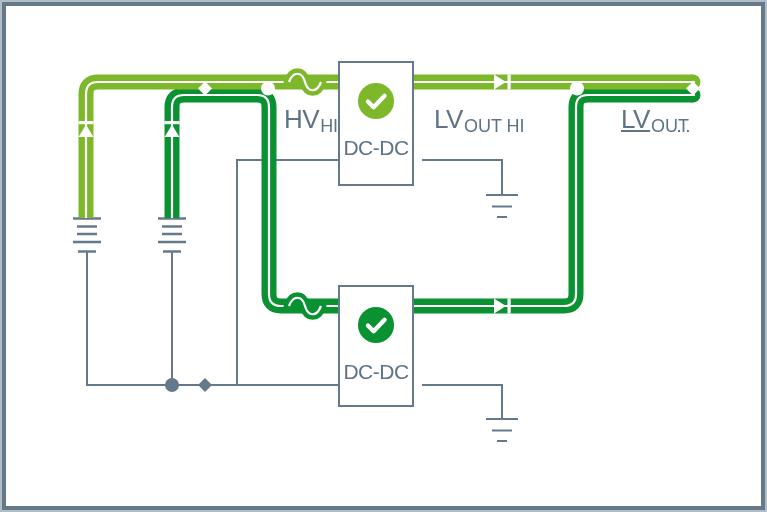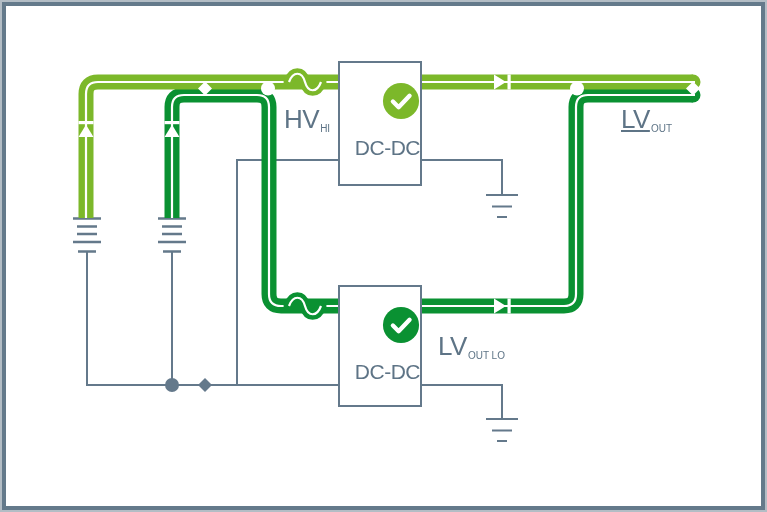--- a/index.html
+++ b/index.html
@@ -21,37 +21,37 @@
   .wire-dark{stroke:var(--dark-green,#0a9132);fill:none;stroke-width:15;}
   .cap-light{fill:var(--light-green,#7cb82a);}
   .cap-dark{fill:var(--dark-green,#0a9132);}
   .centerline{stroke:#ffffff;fill:none;stroke-width:2.2;}
   .sleeve-light{stroke:var(--light-green,#7cb82a);fill:none;stroke-width:11;stroke-linecap:round;}
   .sleeve-dark{stroke:var(--dark-green,#0a9132);fill:none;stroke-width:11;stroke-linecap:round;}
   .white-shape{fill:#ffffff;stroke:none;}
   .gray-shape{fill:var(--line-gray,#64798b);stroke:none;}
 
   .box{
-    position:absolute; width:84px; box-sizing:border-box;
+    position:absolute; width:76px; box-sizing:border-box;
     background:#ffffff; border:2px solid var(--line-gray,#64798b);
-    display:flex; flex-direction:column; align-items:flex-end;
+    display:flex; flex-direction:column; align-items:center;
   }
   .box.upper{left:336px; top:59px; height:125px;}
   .box.lower{left:336px; top:283px; height:122px;}
   .check-badge{margin-top:19px; width:38px; height:38px;}
   .badge-upper .badge-circle{fill:var(--light-green,#7cb82a);}
   .badge-lower .badge-circle{fill:var(--dark-green,#0a9132);}
   .badge-tick{fill:none;stroke:#fff;stroke-width:4.6;stroke-linecap:round;stroke-linejoin:round;}
   .box-label{margin-top:16px; font-size:21px; color:var(--text-gray,#5e7486); letter-spacing:-0.5px;}
 
   .lbl{
     position:absolute; font-size:26px; letter-spacing:-0.5px;
     color:var(--text-gray,#5e7486); line-height:1.1; white-space:nowrap;
   }
-  .lbl .sub{font-size:10px; letter-spacing:0; position:relative; top:4px; margin-left:1px;}
+  .lbl .sub{font-size:18px; letter-spacing:0; position:relative; top:4px; margin-left:1px;}
   .lbl-hv-hi{left:282px; top:103px;}
   .lbl-lv-out-hi{left:432px; top:103px;}
   .lbl-lv-out{left:619px; top:103px;text-decoration:underline;}
   .lbl-hv-lo{left:280px; top:327px;}
   .lbl-lv-out-lo{left:436px; top:330px;}
 </style>
 </head>
 <body>
 
 <div class="canvas">
@@ -135,20 +135,20 @@
     <svg class="check-badge badge-lower" viewBox="0 0 40 40">
       <circle class="badge-circle" cx="20" cy="20" r="19"></circle>
       <path class="badge-tick" d="M11.5,20.5 L17.5,26.5 L29,14.5"></path>
     </svg>
     <div class="box-label">DC-DC</div>
   </div>
 
   <div class="lbl lbl-hv-hi">
     <span>HV</span><span class="sub">HI</span>
   </div>
+  <div class="lbl lbl-lv-out-hi">
+    <span>LV</span><span class="sub">OUT HI</span>
+  </div>
   <div class="lbl lbl-lv-out">
     <span>LV</span><span class="sub">OUT</span>
-  </div>
-  <div class="lbl lbl-lv-out-lo">
-    <span>LV</span><span class="sub">OUT LO</span>
   </div>
 
 </div>
 
 </body></html>

